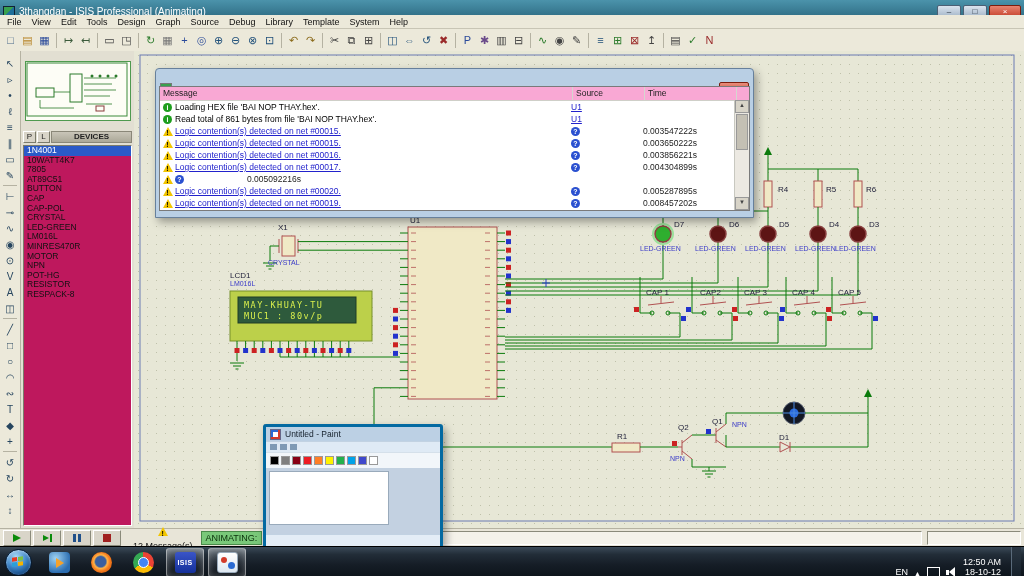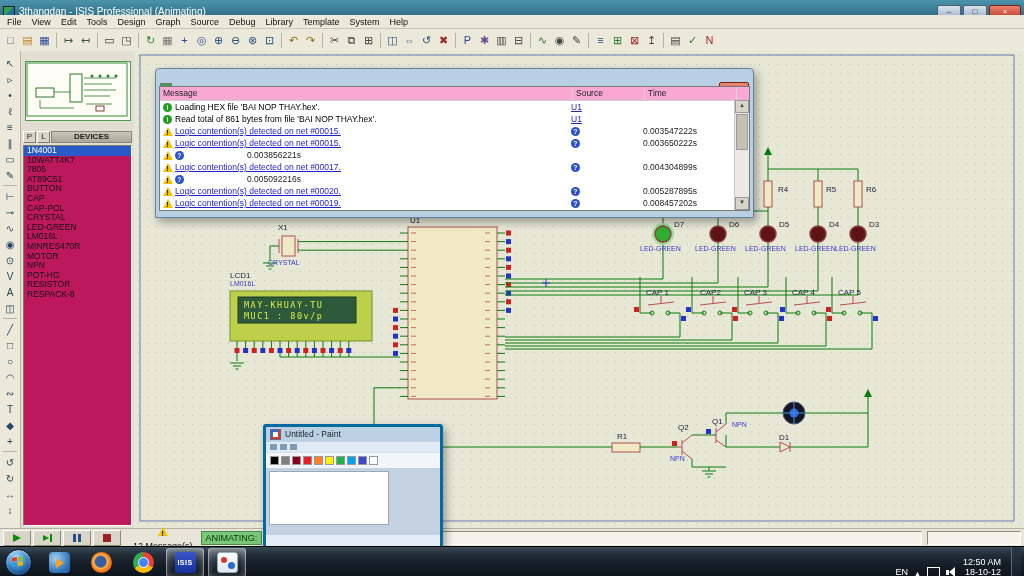--- a/index.html
+++ b/index.html
@@ -616,20 +616,21 @@
             <span class="lsrc">
               <span class="qic">?</span>
             </span>
             <span class="ltime">0.003650222s</span>
           </div>
           <div class="lrow">
             <span class="licon">
               <span class="tri"></span>
               <span class="bang">!</span>
             </span>
+            <span class="lmsg lnk">Logic contention(s) detected on net #00016.</span>
             <span class="lsrc">
               <span class="qic">?</span>
             </span>
             <span class="ltime">0.003856221s</span>
           </div>
           <div class="lrow">
             <span class="licon">
               <span class="tri"></span>
               <span class="bang">!</span>
             </span>

